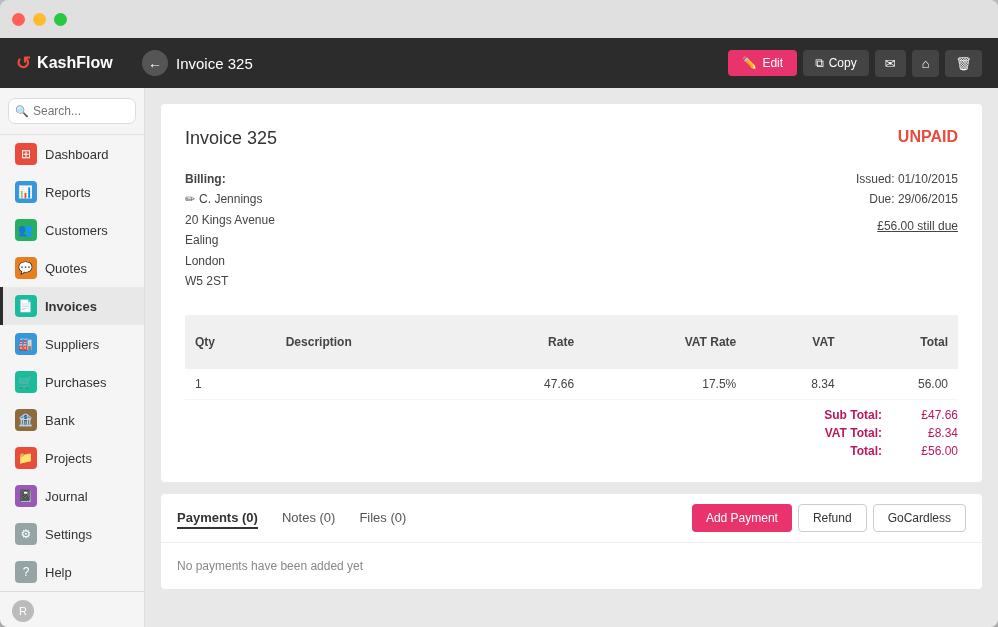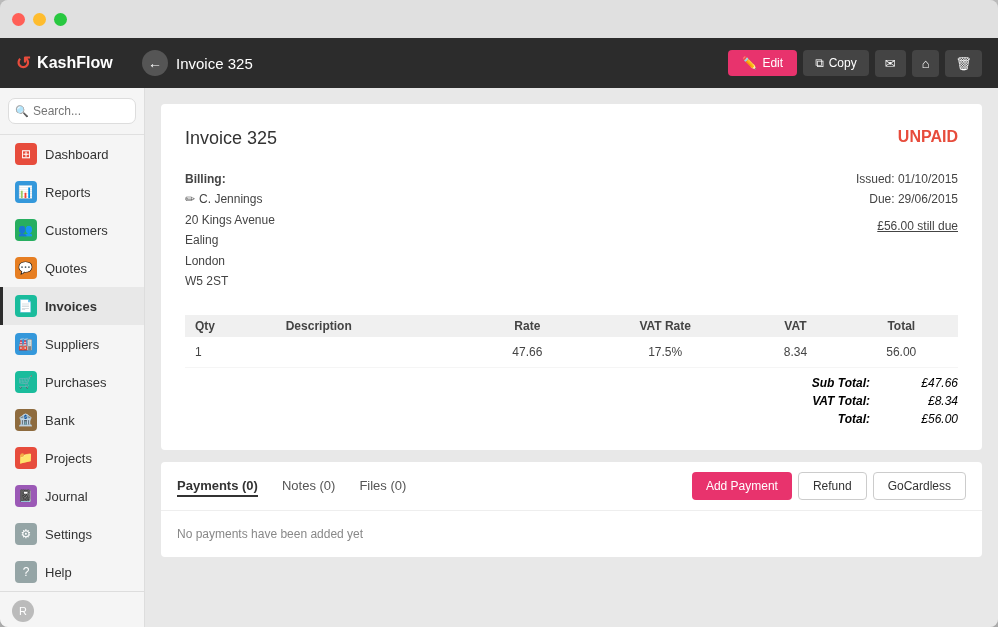--- a/index.html
+++ b/index.html
@@ -300,48 +300,47 @@
     
     .invoice-table {
       width: 100%;
       border-collapse: collapse;
       font-size: 12px;
     }
     .invoice-table thead tr {
       background: #f0f0f0;
     }
     .invoice-table th {
-      padding: 4px 10px;
+      padding: 20px 10px;
       text-align: left;
       font-weight: 600;
       color: #444;
       font-size: 12px;
     }
     .invoice-table th.right, .invoice-table td.right {
-      text-align: center;
+      text-align: right;
     }
     .invoice-table td {
       padding: 8px 10px;
       color: #444;
       border-bottom: 1px solid #f5f5f5;
     }
 
     .totals-section {
       margin-top: 8px;
       display: flex;
       flex-direction: column;
       align-items: flex-end;
       gap: 4px;
     }
     .total-row {
       display: flex;
-      gap: 28px;
-      font-size: 12px;
-      color: #000000;
-      font-style: italic;
+      gap: 16px;
+      font-size: 12px;
+      color: #be185d;
     }
     .total-label {
       font-weight: 600;
       min-width: 80px;
       text-align: right;
     }
     .total-value {
       min-width: 60px;
       text-align: right;
     }

